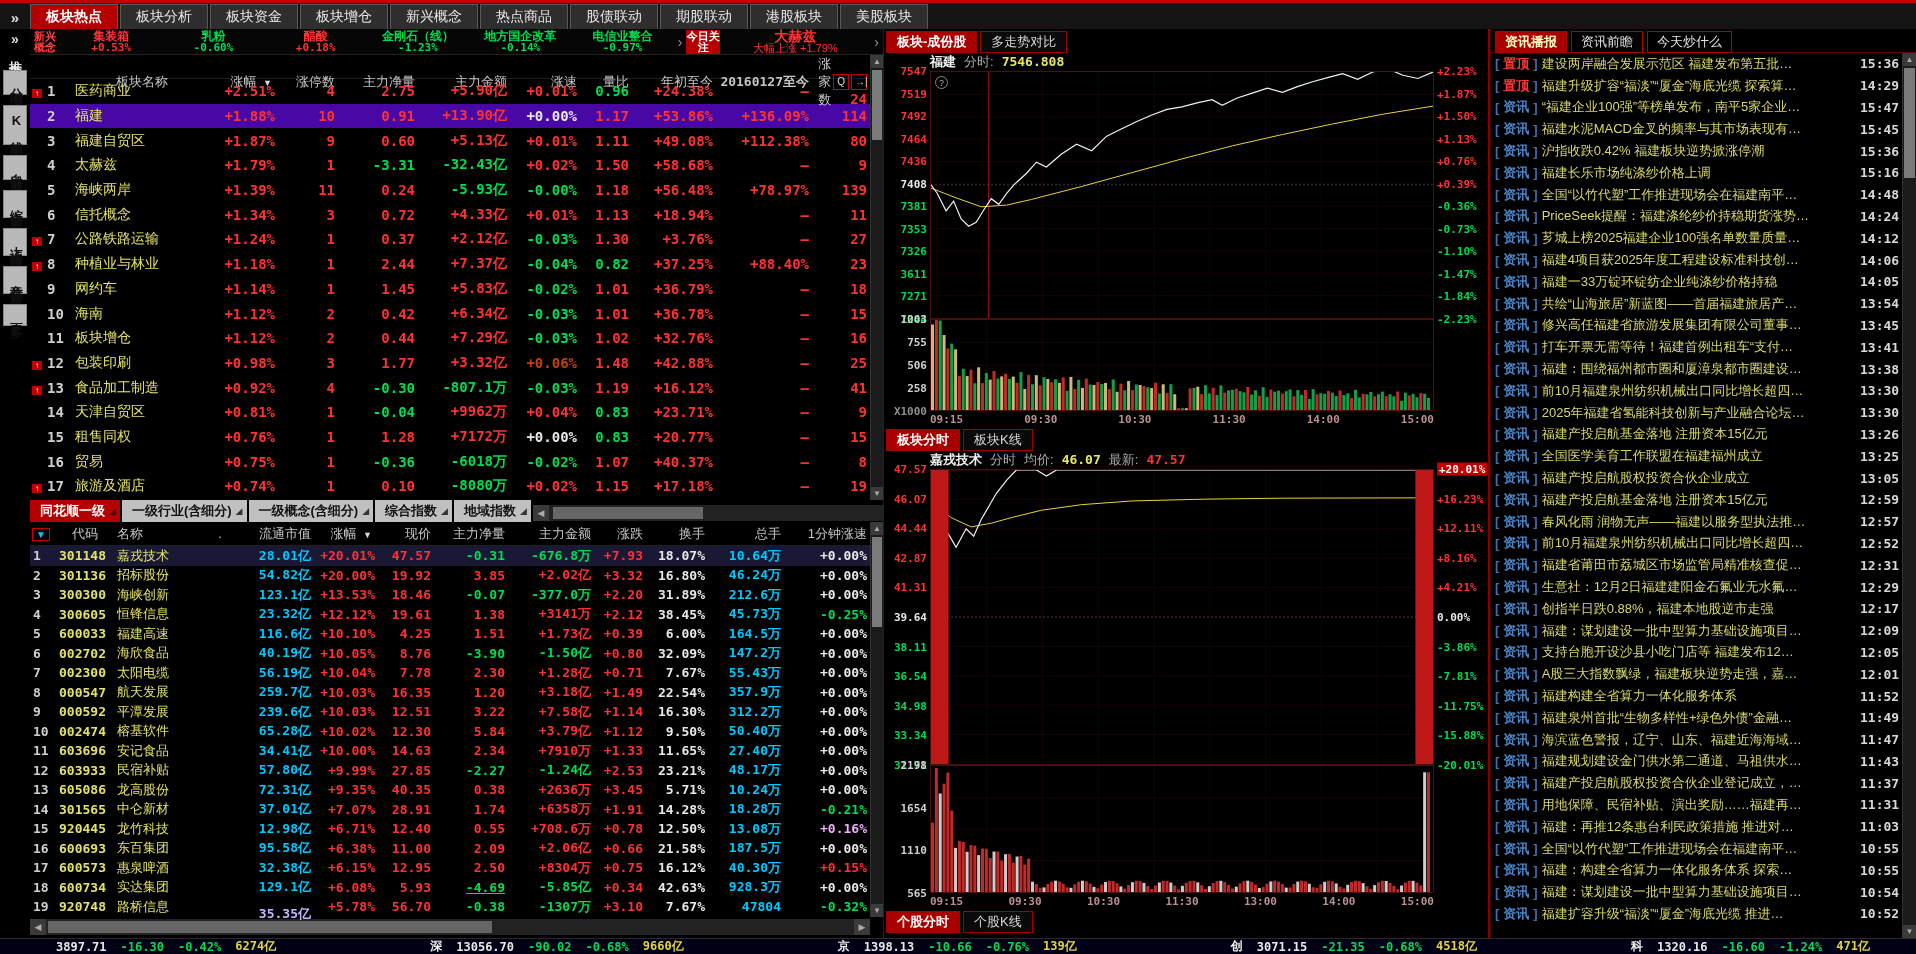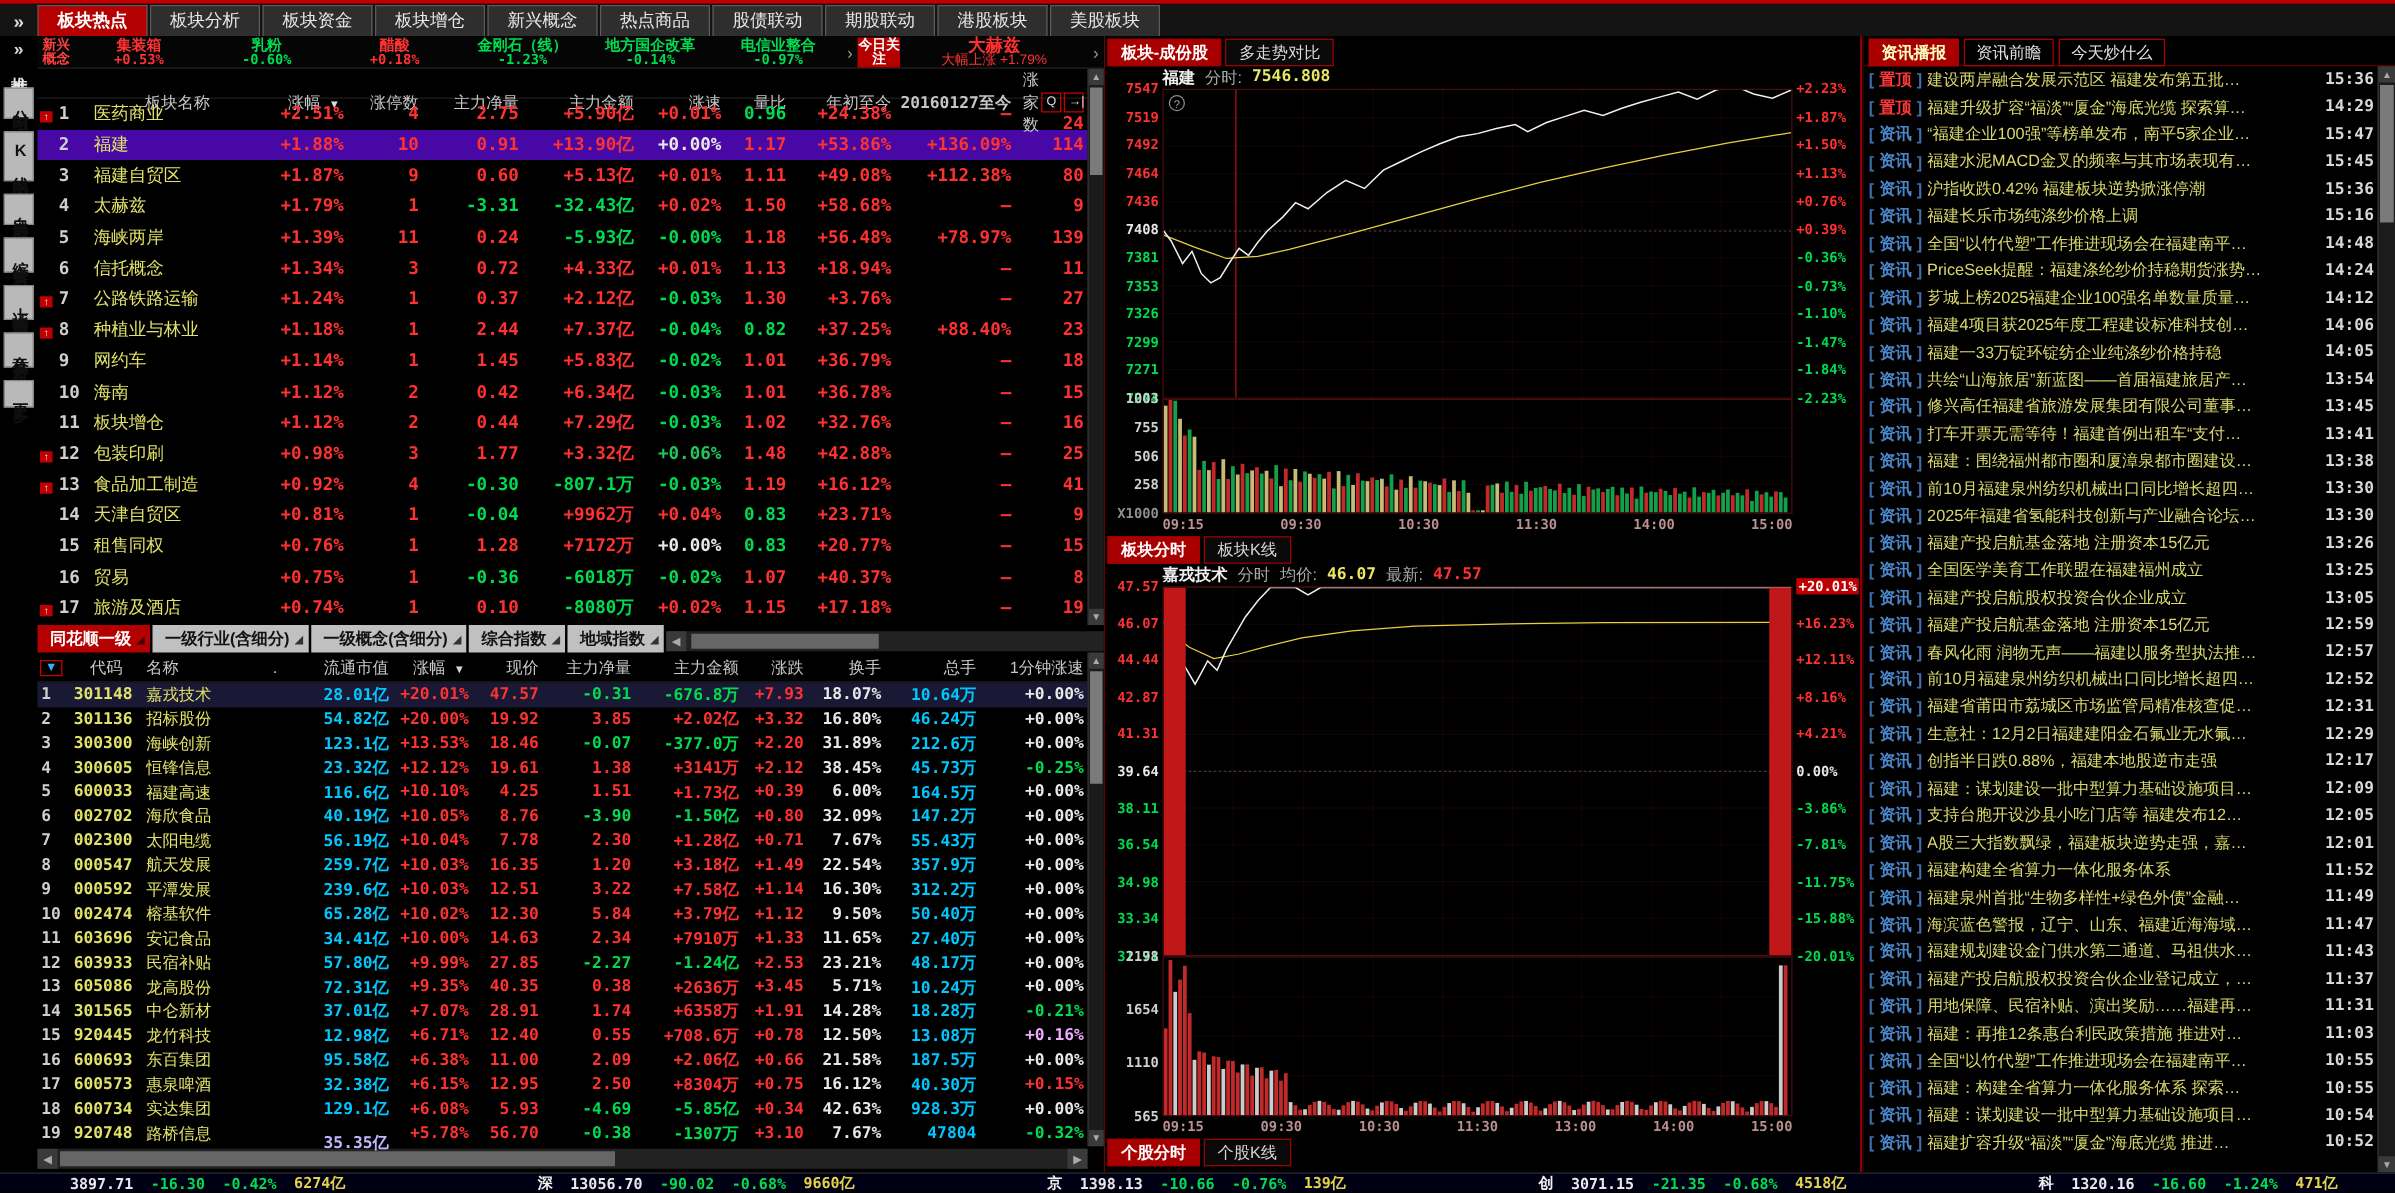--- a/index.html
+++ b/index.html
@@ -348,21 +348,21 @@
                 <span class="cell-r num" style="color: rgb(255, 50, 50);">16</span>
               </div>
               <div class="trow" style="grid-template-columns: 14px 28px 140px 66px 60px 80px 92px 70px 52px 84px 96px 58px;">
                 <span style="padding: 0px;"><span class="mark">↑</span></span>
                 <span class="num" style="color: rgb(207, 207, 207);">12</span>
                 <span style="color: rgb(226, 226, 106);">包装印刷</span>
                 <span class="cell-r num" style="color: rgb(255, 50, 50);">+0.98%</span>
                 <span class="cell-r num" style="color: rgb(255, 50, 50);">3</span>
                 <span class="cell-r num" style="color: rgb(255, 50, 50);">1.77</span>
                 <span class="cell-r num" style="color: rgb(255, 50, 50);">+3.32亿</span>
-                <span class="cell-r num" style="color: #22c55e;">+0.06%</span>
+                <span class="cell-r num" style="color: #c2410c;">+0.06%</span>
                 <span class="cell-r num" style="color: rgb(255, 50, 50);">1.48</span>
                 <span class="cell-r num" style="color: rgb(255, 50, 50);">+42.88%</span>
                 <span class="cell-r num" style="color: rgb(255, 50, 50);">—</span>
                 <span class="cell-r num" style="color: rgb(255, 50, 50);">25</span>
               </div>
               <div class="trow" style="grid-template-columns: 14px 28px 140px 66px 60px 80px 92px 70px 52px 84px 96px 58px;">
                 <span style="padding: 0px;"><span class="mark">↑</span></span>
                 <span class="num" style="color: rgb(207, 207, 207);">13</span>
                 <span style="color: rgb(226, 226, 106);">食品加工制造</span>
                 <span class="cell-r num" style="color: rgb(255, 50, 50);">+0.92%</span>
@@ -730,21 +730,21 @@
                 <span class="cell-r num" style="color: rgb(255, 50, 50);">+0.15%</span>
               </div>
               <div class="trow" style="grid-template-columns: 26px 58px 92px 28px 80px 64px 56px 74px 86px 52px 62px 76px 86px;">
                 <span class="num" style="color: rgb(207, 207, 207);">18</span>
                 <span class="num" style="color: rgb(226, 226, 106);">600734</span>
                 <span style="color: rgb(226, 226, 106);">实达集团</span>
                 <span></span>
                 <span class="cell-r num" style="color: rgb(0, 200, 255);">129.1亿</span>
                 <span class="cell-r num" style="color: rgb(255, 50, 50);">+6.08%</span>
                 <span class="cell-r num" style="color: rgb(255, 50, 50);">5.93</span>
-                <span class="cell-r num" style="color: rgb(0, 220, 80);">-4.69</span>
+                <span class="cell-r num" style="color: rgb(0, 220, 80); text-decoration: underline;">-4.69</span>
                 <span class="cell-r num" style="color: rgb(0, 220, 80);">-5.85亿</span>
                 <span class="cell-r num" style="color: rgb(255, 50, 50);">+0.34</span>
                 <span class="cell-r num" style="color: rgb(232, 232, 232);">42.63%</span>
                 <span class="cell-r num" style="color: rgb(0, 200, 255);">928.3万</span>
                 <span class="cell-r num" style="color: rgb(232, 232, 232);">+0.00%</span>
               </div>
               <div class="trow" style="grid-template-columns: 26px 58px 92px 28px 80px 64px 56px 74px 86px 52px 62px 76px 86px;">
                 <span class="num" style="color: rgb(207, 207, 207);">19</span>
                 <span class="num" style="color: rgb(226, 226, 106);">920748</span>
                 <span style="color: rgb(226, 226, 106);">路桥信息</span>
@@ -792,21 +792,21 @@
         <div class="gut gutL" id="c1gl">
             <span class="num" style="top: 0%; color: rgb(255, 50, 50);">7547</span>
             <span class="num" style="top: 9.09091%; color: rgb(255, 50, 50);">7519</span>
             <span class="num" style="top: 18.1818%; color: rgb(255, 50, 50);">7492</span>
             <span class="num" style="top: 27.2727%; color: rgb(255, 50, 50);">7464</span>
             <span class="num" style="top: 36.3636%; color: rgb(255, 50, 50);">7436</span>
             <span class="num" style="top: 45.4545%; color: rgb(232, 232, 232);">7408</span>
             <span class="num" style="top: 54.5455%; color: rgb(0, 220, 80);">7381</span>
             <span class="num" style="top: 63.6364%; color: rgb(0, 220, 80);">7353</span>
             <span class="num" style="top: 72.7273%; color: rgb(0, 220, 80); text-align: center;">7326</span>
-            <span class="num" style="top: 81.8182%; color: rgb(0, 220, 80);">7299</span>
+            <span class="num" style="top: 81.8182%; color: rgb(0, 220, 80);">3611</span>
             <span class="num" style="top: 90.9091%; color: rgb(0, 220, 80);">7271</span>
             <span class="num" style="top: 100%; color: rgb(0, 220, 80);">7244</span>
           </div>
         <div class="plot" id="c1price">
           <div class="help-icon">?</div>
         <svg viewBox="0 0 100 100" preserveAspectRatio="none">
               <line x1="0" y1="9.090909090909092" x2="100" y2="9.090909090909092" stroke="#3c0d0d" stroke-width="0.3" vector-effect="non-scaling-stroke"></line>
               <line x1="0" y1="18.181818181818183" x2="100" y2="18.181818181818183" stroke="#3c0d0d" stroke-width="0.3" vector-effect="non-scaling-stroke"></line>
               <line x1="0" y1="27.272727272727273" x2="100" y2="27.272727272727273" stroke="#3c0d0d" stroke-width="0.3" vector-effect="non-scaling-stroke"></line>
               <line x1="0" y1="36.36363636363637" x2="100" y2="36.36363636363637" stroke="#3c0d0d" stroke-width="0.3" vector-effect="non-scaling-stroke"></line>

